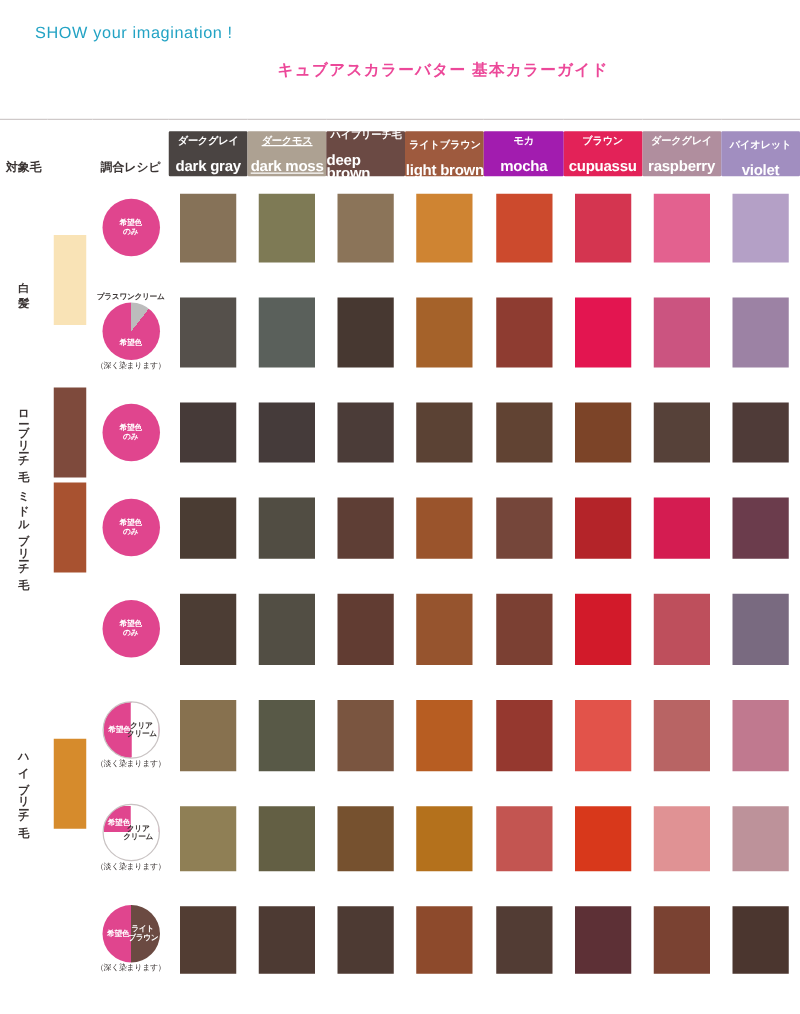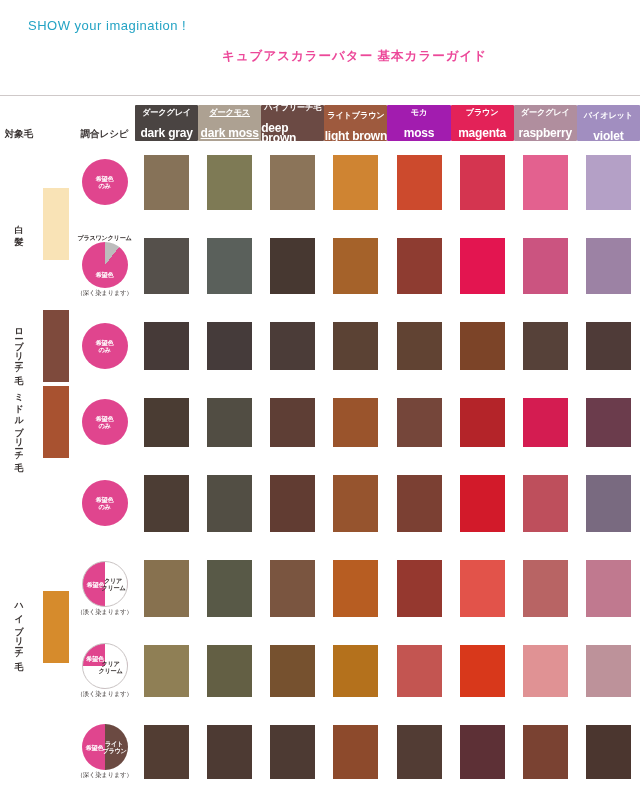--- a/index.html
+++ b/index.html
@@ -166,27 +166,27 @@
             </td>
             <td class="hdr-color">
               <div class="chip" style="background: rgb(158, 90, 62); color: rgb(255, 255, 255); justify-content: flex-end;">
                 <span class="jp">ライトブラウン</span>
                 <span class="en">light brown</span>
               </div>
             </td>
             <td class="hdr-color">
               <div class="chip" style="background: #a21caf; color: rgb(255, 255, 255);">
                 <span class="jp">モカ</span>
-                <span class="en">moss</span>
+                <span class="en">mocha</span>
               </div>
             </td>
             <td class="hdr-color">
               <div class="chip" style="background: rgb(227, 34, 88); color: rgb(255, 255, 255);">
                 <span class="jp">ブラウン</span>
-                <span class="en">magenta</span>
+                <span class="en">cupuassu</span>
               </div>
             </td>
             <td class="hdr-color">
               <div class="chip" style="background: rgb(176, 142, 158); color: rgb(255, 255, 255);">
                 <span class="jp">ダークグレイ</span>
                 <span class="en">raspberry</span>
               </div>
             </td>
             <td class="hdr-color">
               <div class="chip" style="background: rgb(161, 142, 192); color: rgb(255, 255, 255); justify-content: flex-end;">

